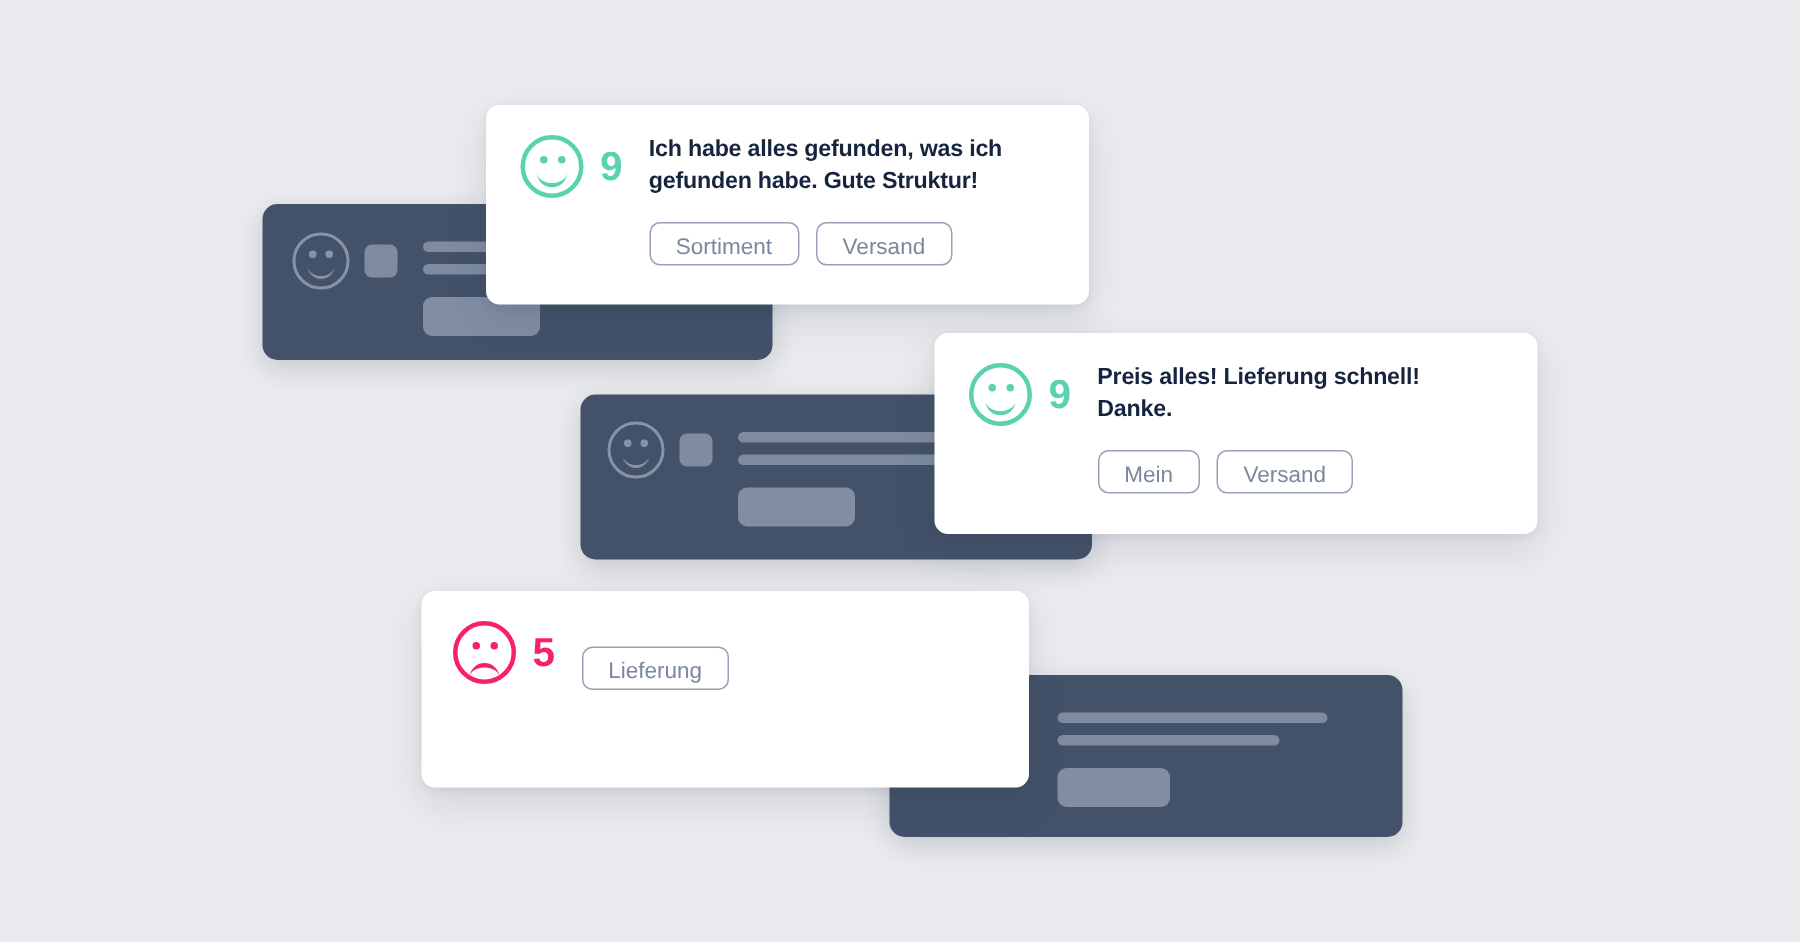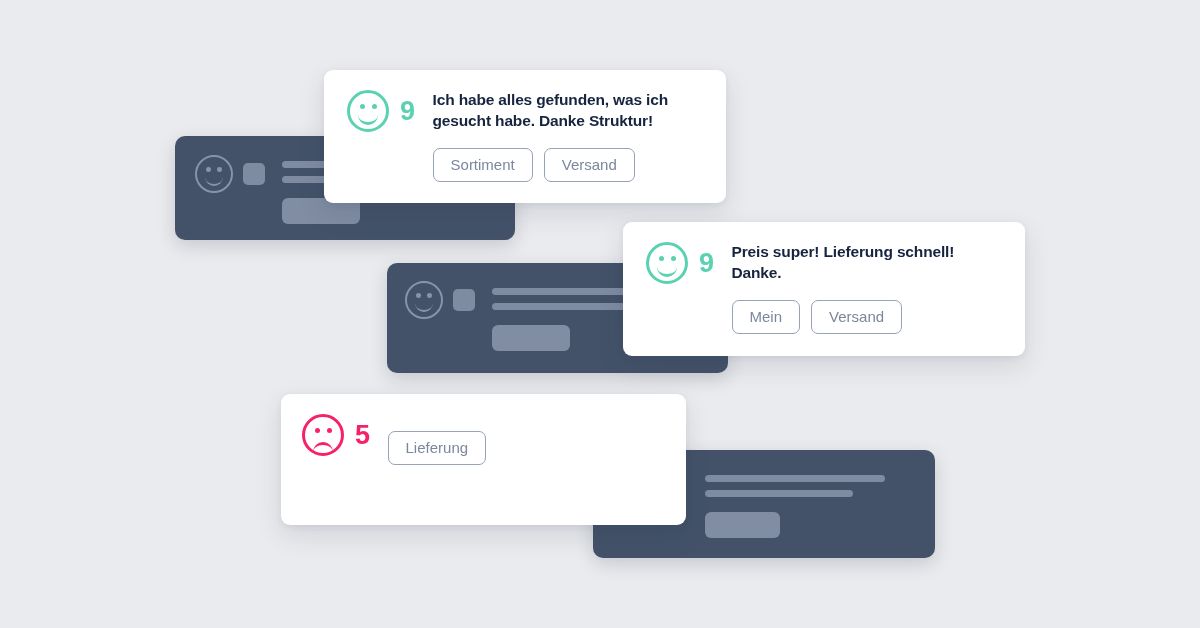--- a/index.html
+++ b/index.html
@@ -163,21 +163,21 @@
     gap: 11px;
     margin-top: 17px;
   }
   .tag {
     border: 1.4px solid #97a2b6;
     color: #7b879c;
     background: transparent;
     border-radius: 7px;
     font-size: 15px;
     font-family: "Liberation Sans", sans-serif;
-    padding: 8px 17px 9px 17px;
+    padding: 8px 17px 4px 17px;
     line-height: 1;
     white-space: nowrap;
     cursor: pointer;
   }
 </style>
 </head>
 <body>
 
 <div id="stage">
 
@@ -222,41 +222,41 @@
       <div class="score-block">
         <div class="face">
           <span class="eye l"></span>
           <span class="eye r"></span>
           <span class="mouth"></span>
         </div>
         <div class="score">9</div>
       </div>
       <div class="content">
         <p class="quote">Ich habe alles gefunden, was ich
-gesucht habe. Danke Struktur!</p>
+gefunden habe. Gute Struktur!</p>
         <div class="tags">
           <button class="tag">Sortiment</button>
           <button class="tag">Versand</button>
         </div>
       </div>
     </div>
   </div>
 
   <div class="card" style="left:623px; top:222px; width:402px; height:134px;">
     <div class="card-row" style="left:23px; top:20px; right:18px;">
       <div class="score-block">
         <div class="face">
           <span class="eye l"></span>
           <span class="eye r"></span>
           <span class="mouth"></span>
         </div>
         <div class="score">9</div>
       </div>
       <div class="content">
-        <p class="quote">Preis super! Lieferung schnell!
+        <p class="quote">Preis alles! Lieferung schnell!
 Danke.</p>
         <div class="tags">
           <button class="tag">Mein</button>
           <button class="tag">Versand</button>
         </div>
       </div>
     </div>
   </div>
 
   <div class="card" style="left:281px; top:394px; width:405px; height:131px;">

